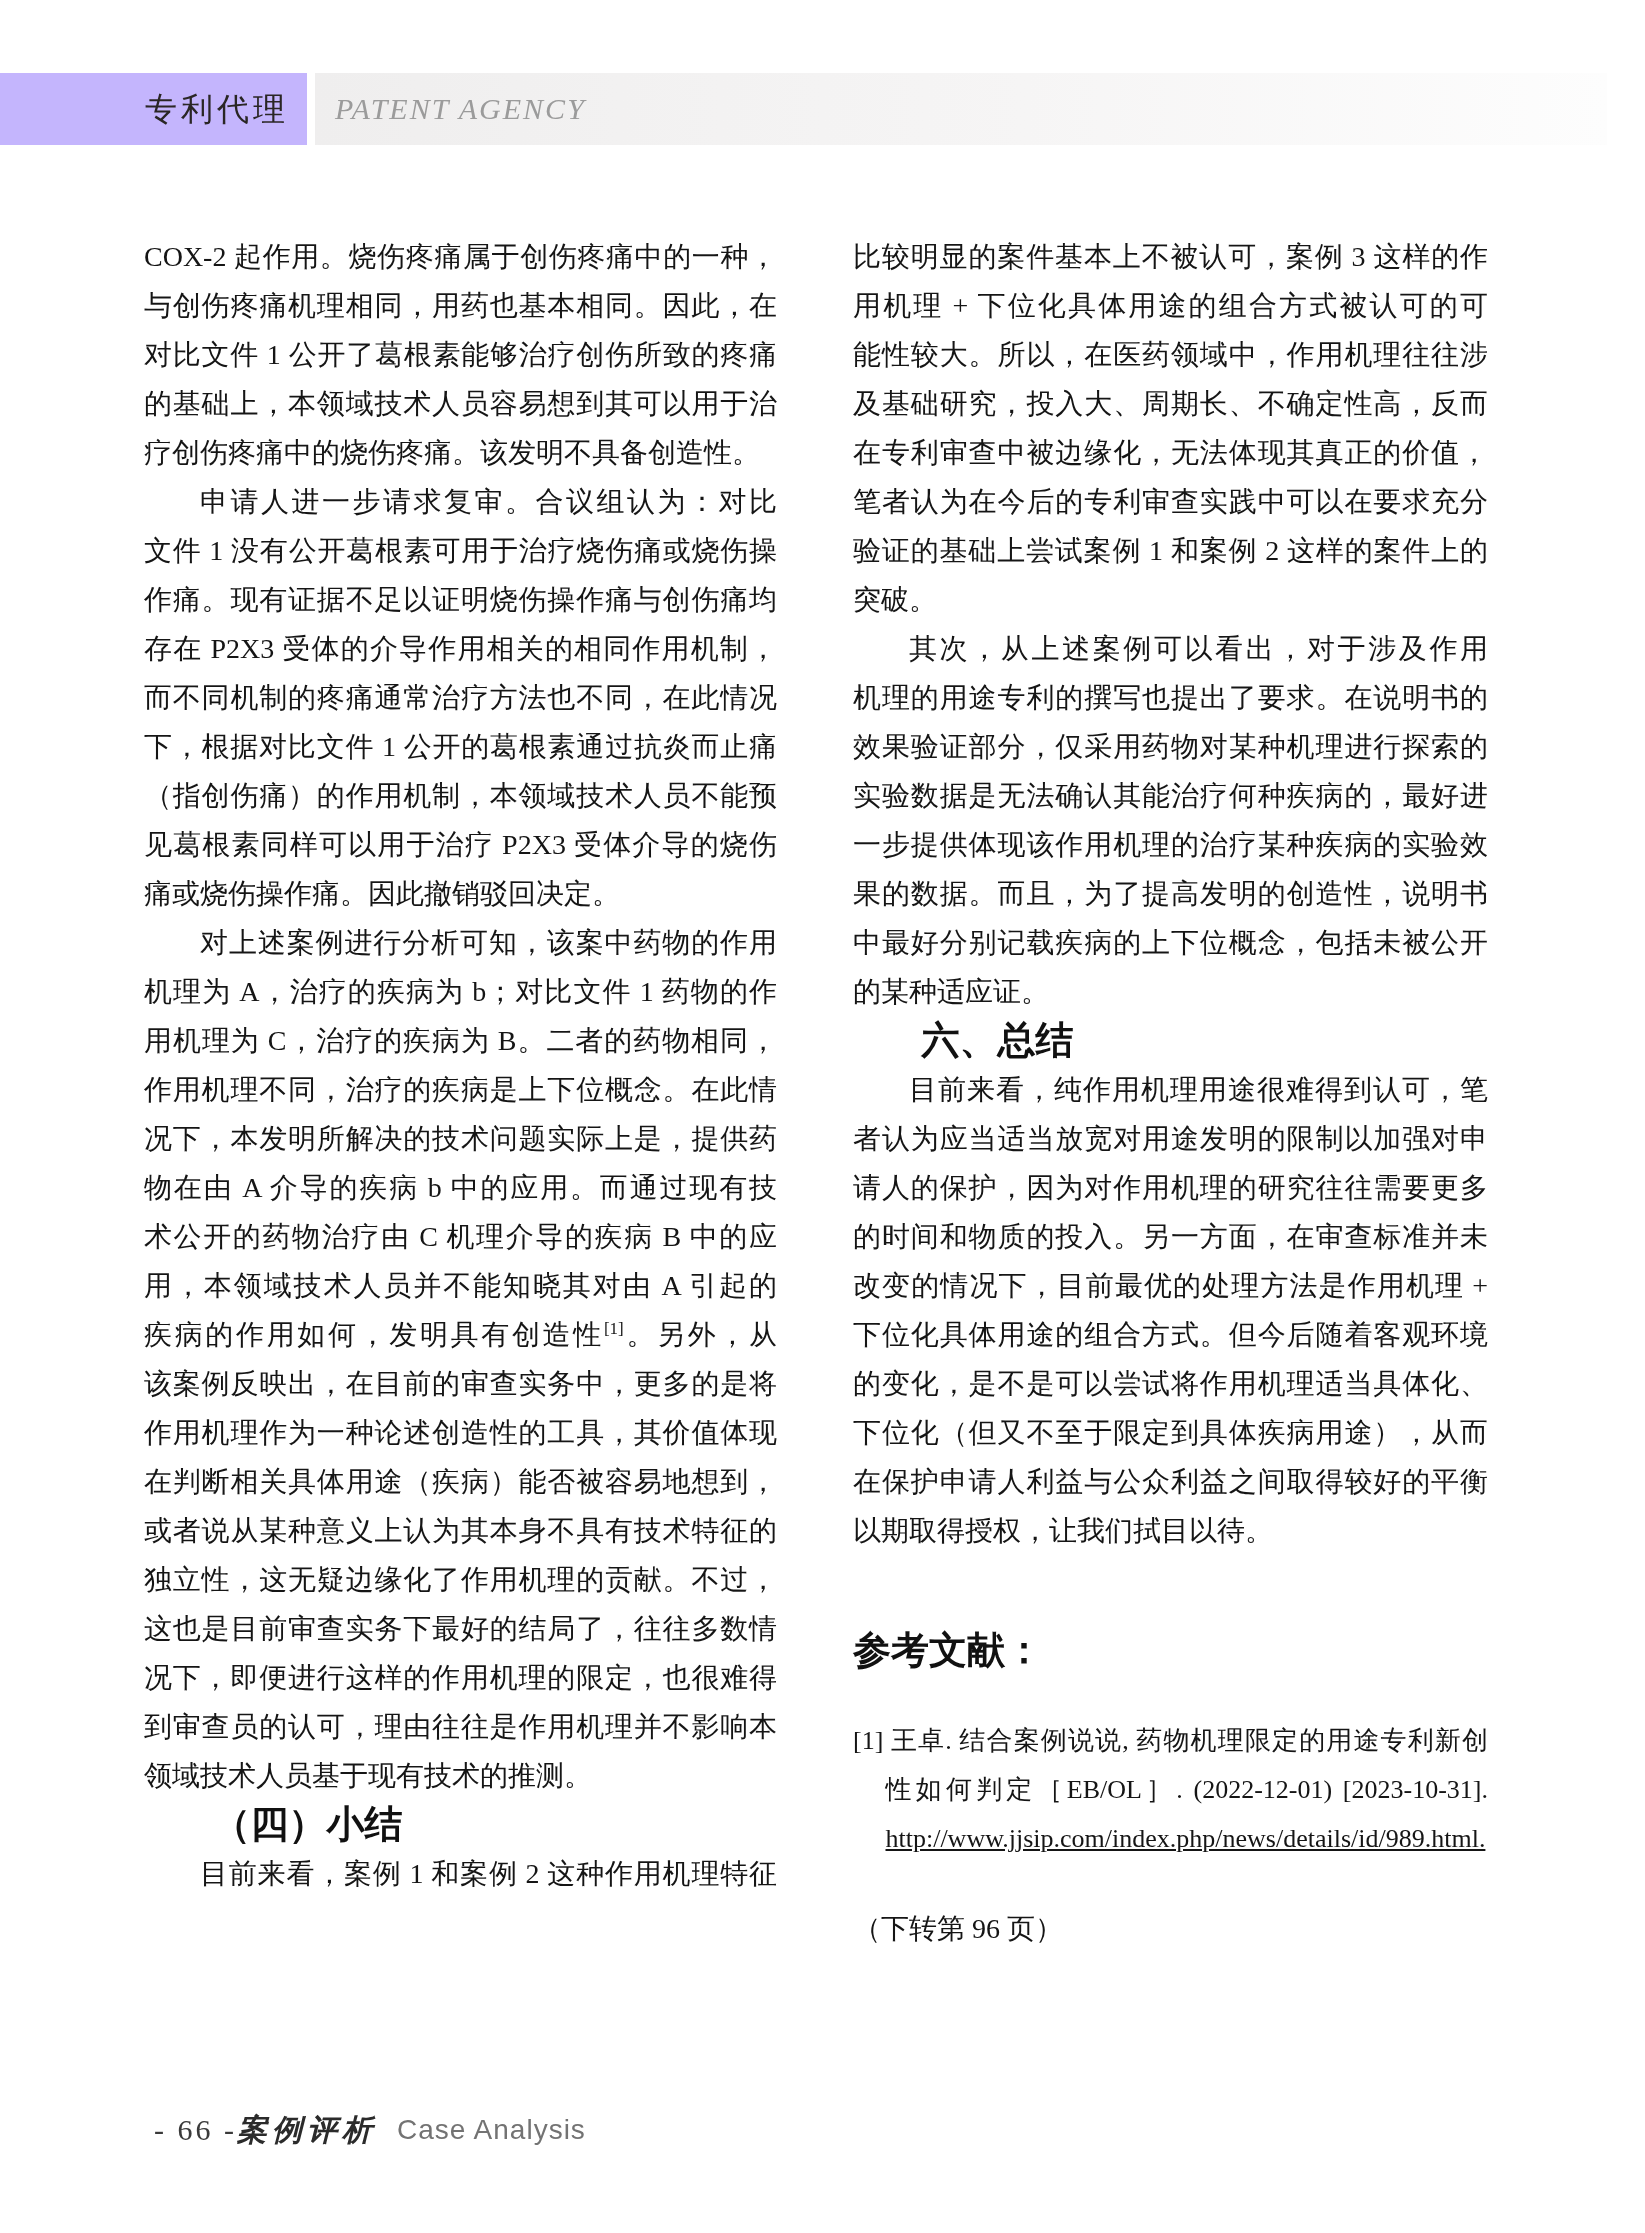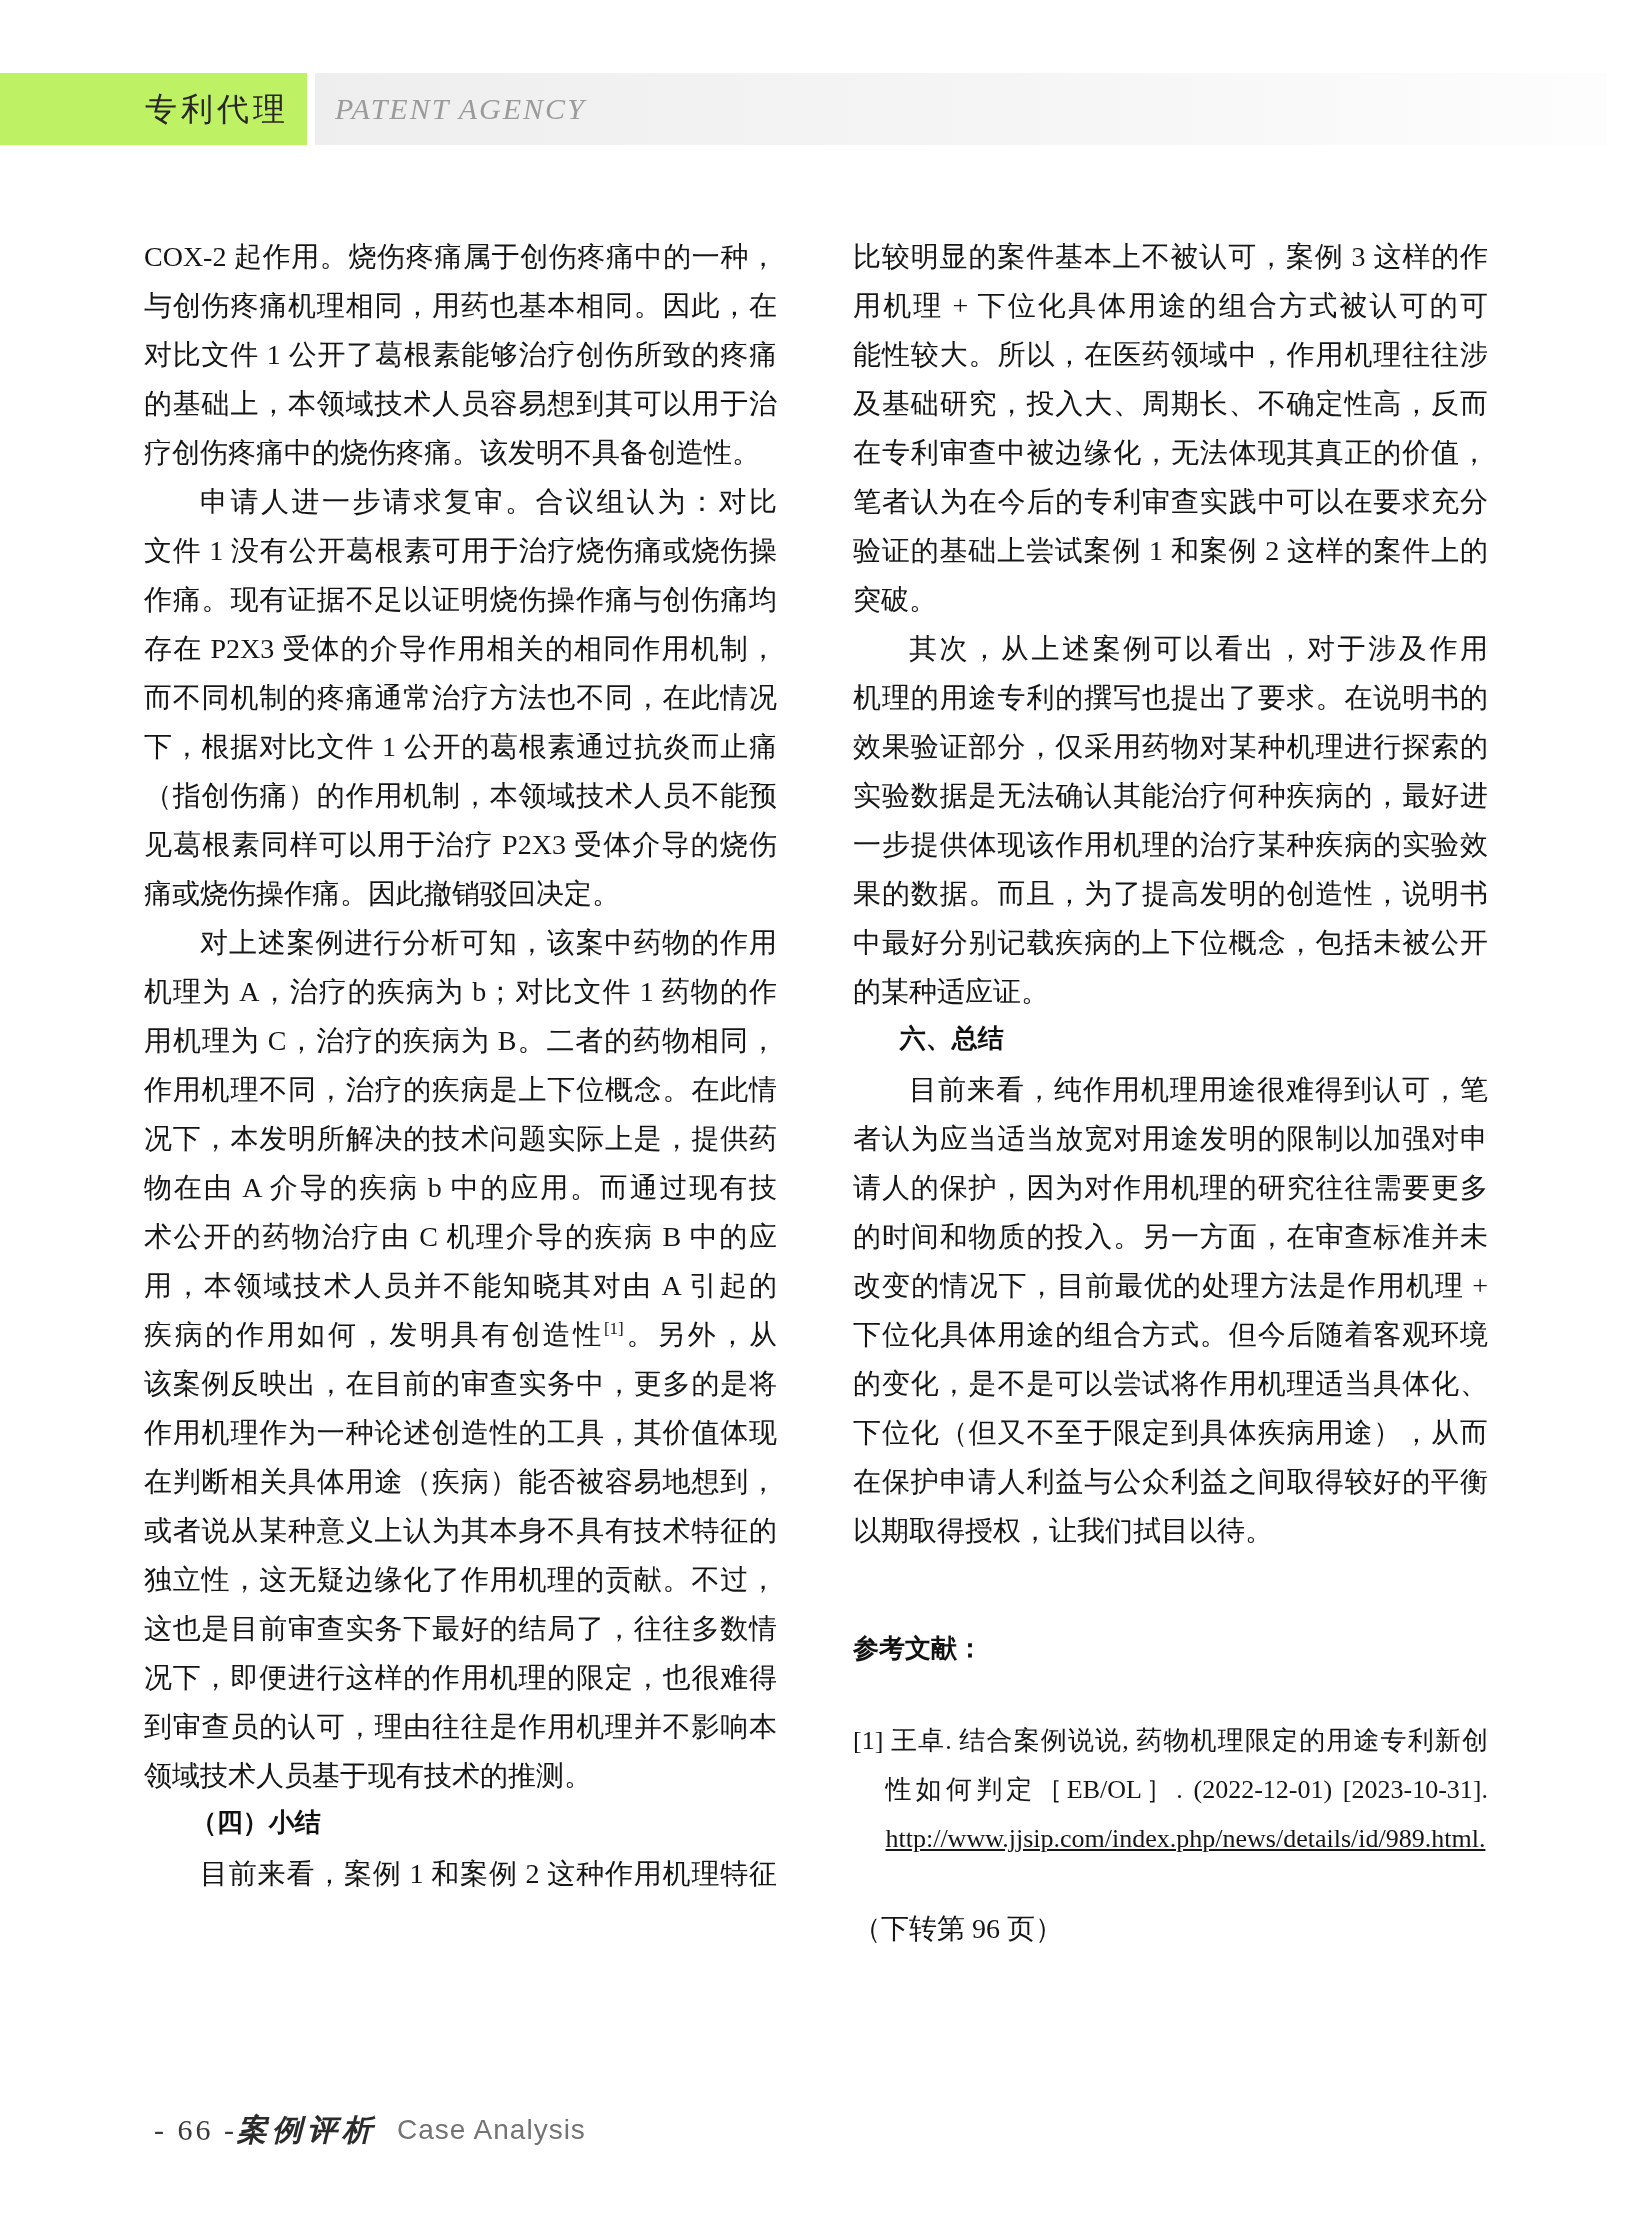--- a/index.html
+++ b/index.html
@@ -6,21 +6,21 @@
   body{
     position:relative;
     width:1646px;height:2234px;
     background:#ffffff;
     font-family:"Liberation Serif","DejaVu Serif",serif;
     overflow:hidden;
   }
   
   .hdr-left{
     position:absolute;left:0;top:73px;width:307px;height:72px;
-    background:#bef264;
+    background:#c4b5fd;
     font-family:"Liberation Sans","DejaVu Sans",sans-serif;
     font-size:32px;color:#2a2625;letter-spacing:4px;
     line-height:72px;text-align:right;padding-right:18px;
     box-sizing:border-box;
   }
   .hdr-right{
     position:absolute;left:315px;top:73px;width:1292px;height:72px;
     background:linear-gradient(to right,#efeeee 0%,#f6f5f5 55%,#fdfdfd 100%);
     font-family:"Liberation Serif","DejaVu Serif",serif;
     font-style:italic;font-size:30px;color:#9b9b9b;letter-spacing:2px;
@@ -31,22 +31,22 @@
     position:absolute;top:232px;
     font-size:28px;line-height:49px;color:#151515;
   }
   .col-left{left:144px;width:633px;}
   .col-right{left:853px;width:635px;}
   .ln{height:49px;box-sizing:border-box;}
   .a-j{text-align:justify;text-align-last:justify;}
   .a-l{text-align:left;}
   .a-r{text-align:left;padding-right:12px;}
   .h{
-    font-family:Liberation Mono, monospace;
-    font-weight:bold;font-size:26px;color:#111;
+    font-family:Liberation Serif, serif;
+    font-weight:bold;font-size:38px;color:#111;
   }
   .ref{font-size:26px;}
   .ln sup{font-size:17px;line-height:0;vertical-align:super;}
   
   .footer{
     position:absolute;left:154px;top:2107px;height:46px;
     display:flex;align-items:center;
   }
   .pageno{
     font-family:"Liberation Serif","DejaVu Serif",serif;

